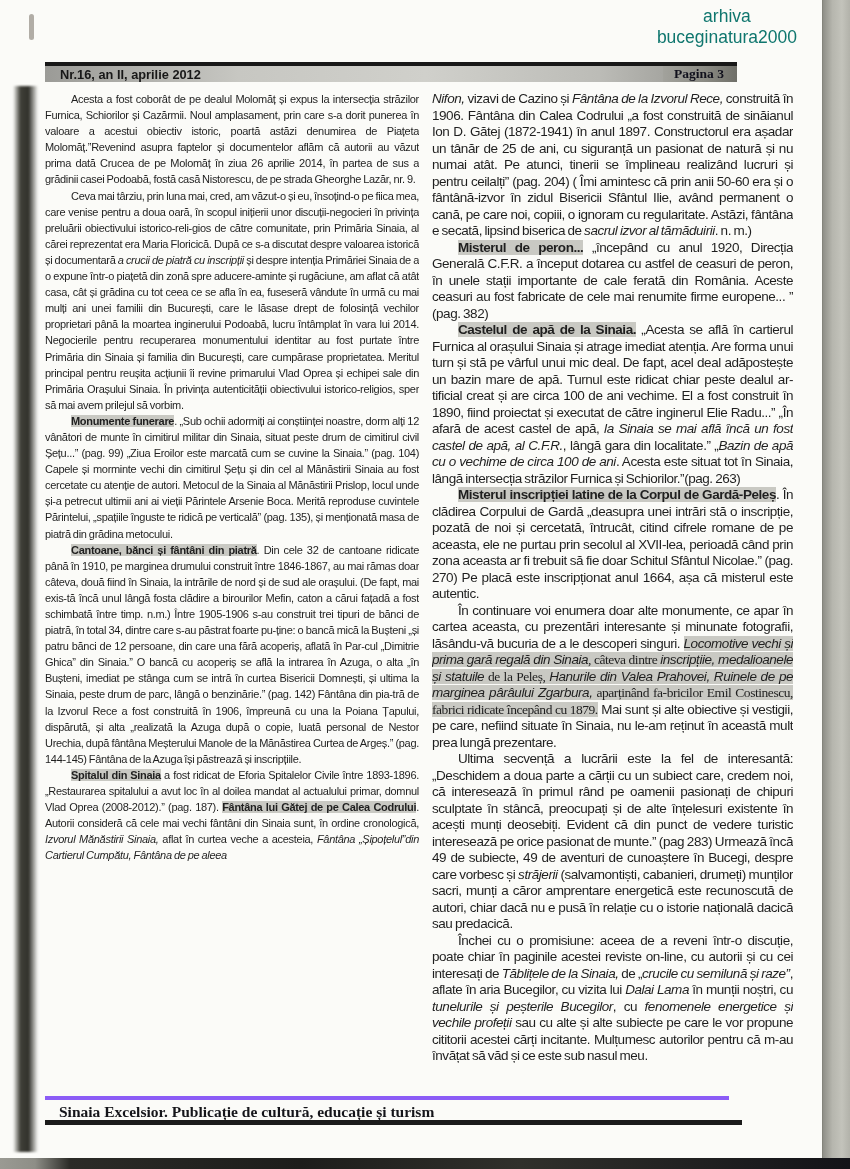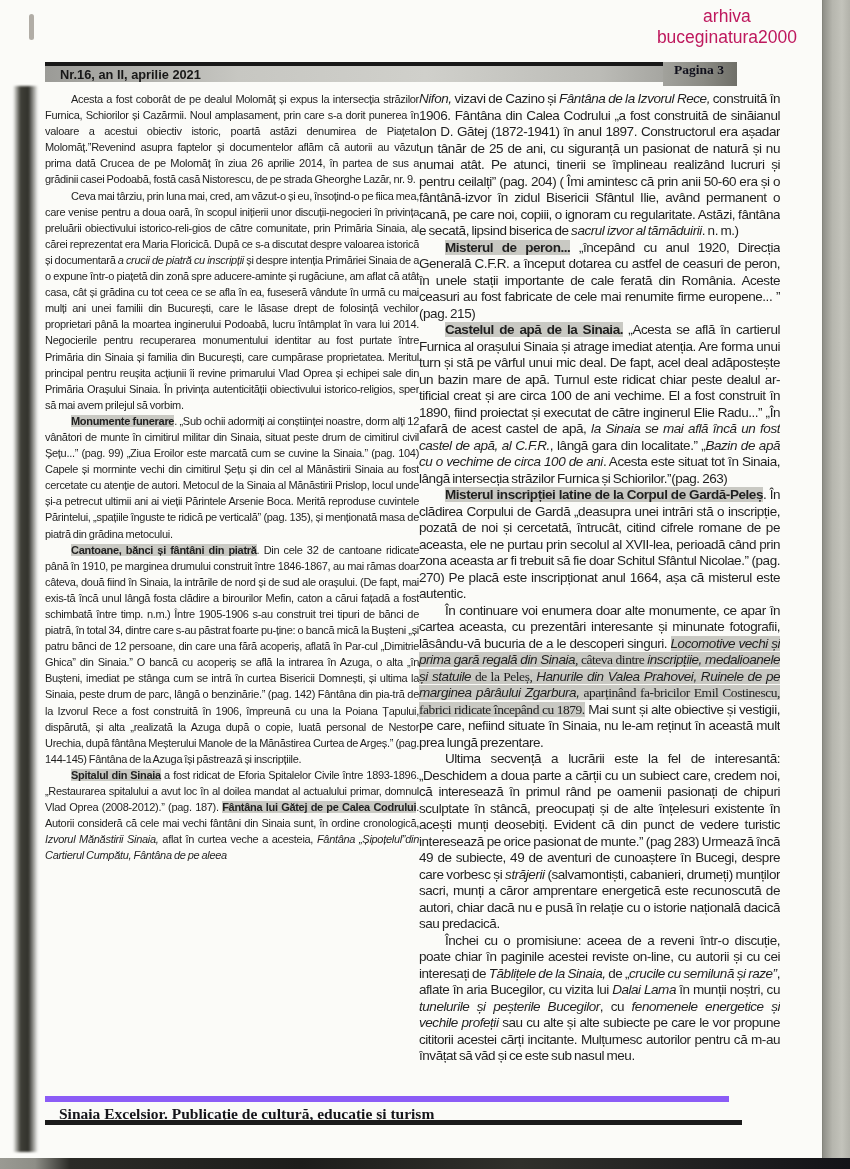--- a/index.html
+++ b/index.html
@@ -15,82 +15,82 @@
     border-left:1px solid #84847c;}
   .left-streak{position:absolute;left:13px;top:86px;width:25px;height:1066px;
     background:linear-gradient(90deg,rgba(60,60,54,0) 0,#3f3f38 30%,#32322c 62%,rgba(60,60,54,0) 100%);
     filter:blur(1.2px);}
   .bottom-band{position:absolute;left:0;bottom:0;width:850px;height:11px;
     background:linear-gradient(90deg,#9a9a93 0,#8e8e87 35px,#2b2b27 70px,#1d1d1b 300px,#30302b 520px,#131318 850px);}
   .speck{position:absolute;left:29px;top:14px;width:5px;height:26px;background:#a39f98;border-radius:3px;opacity:.85;}
 
   
   .archive{position:absolute;top:6px;right:53px;text-align:center;
-    font-size:17.5px;line-height:21px;color:#be185d;}
+    font-size:17.5px;line-height:21px;color:#0f766e;}
 
   
   .header-bar{position:absolute;top:62px;left:45px;width:692px;height:16px;
     border-top:4px solid #181818;display:flex;align-items:center;
     background:linear-gradient(90deg,#9b9b97 0,#c7c7c2 28%,#d0d0cb 55%,#bcbcb7 80%,#8d8d88 100%);}
   .issue{font-size:12.8px;font-weight:bold;color:#181818;padding-left:15px;letter-spacing:0;white-space:nowrap;}
-  .page-box{margin-left:auto;height:24px;line-height:16px;padding:0 13px 0 11px;
+  .page-box{margin-left:auto;height:16px;line-height:16px;padding:0 13px 0 11px;
     background:linear-gradient(90deg,#a2a29c 0,#8b8b84 55%,#6f6f68 100%);
     font-family:"Liberation Serif","DejaVu Serif",serif;font-weight:bold;font-size:13.5px;color:#10101c;}
 
   
   .body-wrap{position:absolute;top:91px;left:45px;width:748px;height:1008px;
     display:flex;overflow:hidden;}
   .col{text-align:justify;overflow:hidden;}
   .col p{margin:0;text-indent:26px;}
   .col-left{width:374px;font-size:11px;line-height:16.1px;letter-spacing:-0.3px;word-spacing:-0.6px;}
-  .col-right{width:361px;font-size:13.5px;line-height:16.5px;letter-spacing:-0.45px;word-spacing:-0.8px;}
+  .col-right{width:361px;margin-left:13px;font-size:13.5px;line-height:16.5px;letter-spacing:-0.45px;word-spacing:-0.8px;}
   .col-right p.noindent{text-indent:0;}
   .s-h{font-weight:bold;background:var(--highlight,#c9c9c3);}
   .s-i{font-style:italic;}
   .s-ih{font-style:italic;background:var(--highlight,#c9c9c3);}
   .s-nh{background:var(--highlight,#c9c9c3);font-family:Liberation Serif, serif;}
 
   
   .footer-bar{position:absolute;top:1096px;left:45px;width:684px;height:23px;
     background:linear-gradient(90deg,#daudad8 0,#d8d8d3 0,#c6c6c1 55%,#b7b7b2 100%);
-    border-top:6px solid #8b5cf6;
+    border-top:4px solid #8b5cf6;
     font-family:"Liberation Serif","DejaVu Serif",serif;font-weight:bold;
     font-size:15.5px;line-height:23px;color:#15151a;padding-left:14px;box-sizing:border-box;
     white-space:nowrap;}
   .footer-rule{position:absolute;top:1120px;left:45px;width:697px;height:5px;background:#1b1b1b;}
 </style>
 </head>
 <body>
 
 <div class="right-band"></div>
 <div class="left-streak"></div>
 <div class="bottom-band"></div>
 <div class="speck"></div>
 
 <div class="archive">
   <div>arhiva</div>
   <div>buceginatura2000</div>
 </div>
 
 <div class="header-bar">
-  <span class="issue">Nr.16, an II, aprilie 2021</span>
+  <span class="issue">Nr.16, an II, aprilie 2012</span>
   <span class="page-box">Pagina 3</span>
 </div>
 
 <div class="body-wrap">
   <div class="col col-left">
       <p><span>Acesta a fost coborât de pe dealul Molomăț și expus la intersecția străzilor Furnica, Schiorilor și Cazărmii. Noul amplasament, prin care s-a dorit punerea în valoare a acestui obiectiv istoric, poartă astăzi denumirea de Piațeta Molomăț.”Revenind asupra faptelor și documentelor aflăm că autorii au văzut prima dată Crucea de pe Molomăț în ziua 26 aprilie 2014, în partea de sus a grădinii casei Podoabă, fostă casă Nistorescu, de pe strada Gheorghe Lazăr, nr. 9.</span></p>
       <p><span>Ceva mai târziu, prin luna mai, cred, am văzut-o și eu, însoțind-o pe fiica mea, care venise pentru a doua oară, în scopul inițierii unor discuții-negocieri în privința preluării obiectivului istorico-reli-gios de către comunitate, prin Primăria Sinaia, al cărei reprezentat era Maria Floricică. După ce s-a discutat despre valoarea istorică și documentară </span><span class="s-i">a crucii de piatră cu inscripții</span><span> și despre intenția Primăriei Sinaia de a o expune într-o piațetă din zonă spre aducere-aminte și rugăciune, am aflat că atât casa, cât și grădina cu tot ceea ce se afla în ea, fuseseră vândute în urmă cu mai mulți ani unei familii din București, care le lăsase drept de folosință vechilor proprietari până la moartea inginerului Podoabă, lucru întâmplat în vara lui 2014. Negocierile pentru recuperarea monumentului identitar au fost purtate între Primăria din Sinaia și familia din București, care cumpărase proprietatea. Meritul principal pentru reușita acțiunii îi revine primarului Vlad Oprea și echipei sale din Primăria Orașului Sinaia. În privința autenticității obiectivului istorico-religios, sper să mai avem prilejul să vorbim.</span></p>
       <p><span class="s-h">Monumente funerare</span><span>. „Sub ochii adormiți ai conștiinței noastre, dorm alți 12 vânători de munte în cimitirul militar din Sinaia, situat peste drum de cimitirul civil Șețu...” (pag. 99) „Ziua Eroilor este marcată cum se cuvine la Sinaia.” (pag. 104) Capele și morminte vechi din cimitirul Șețu și din cel al Mănăstirii Sinaia au fost cercetate cu atenție de autori. Metocul de la Sinaia al Mănăstirii Prislop, locul unde și-a petrecut ultimii ani ai vieții Părintele Arsenie Boca. Merită reproduse cuvintele Părintelui, „spațiile înguste te ridică pe verticală” (pag. 135), și menționată masa de piatră din grădina metocului.</span></p>
       <p><span class="s-h">Cantoane, bănci și fântâni din piatră</span><span>. Din cele 32 de cantoane ridicate până în 1910, pe marginea drumului construit între 1846-1867, au mai rămas doar câteva, două fiind în Sinaia, la intrările de nord și de sud ale orașului. (De fapt, mai exis-tă încă unul lângă fosta clădire a birourilor Mefin, caton a cărui fațadă a fost schimbată între timp. n.m.) Între 1905-1906 s-au construit trei tipuri de bănci de piatră, în total 34, dintre care s-au păstrat foarte pu-ține: o bancă mică la Bușteni „și patru bănci de 12 persoane, din care una fără acoperiș, aflată în Par-cul „Dimitrie Ghica” din Sinaia.” O bancă cu acoperiș se află la intrarea în Azuga, o alta „în Bușteni, imediat pe stânga cum se intră în curtea Bisericii Domnești, și ultima la Sinaia, peste drum de parc, lângă o benzinărie.” (pag. 142) Fântâna din pia-tră de la Izvorul Rece a fost construită în 1906, împreună cu una la Poiana Țapului, dispărută, și alta „realizată la Azuga după o copie, luată personal de Nestor Urechia, după fântâna Meșterului Manole de la Mănăstirea Curtea de Argeș.” (pag. 144-145) Fântâna de la Azuga își păstrează și inscripțiile.</span></p>
       <p><span class="s-h">Spitalul din Sinaia</span><span> a fost ridicat de Eforia Spitalelor Civile între 1893-1896. „Restaurarea spitalului a avut loc în al doilea mandat al actualului primar, domnul Vlad Oprea (2008-2012).” (pag. 187). </span><span class="s-h">Fântâna lui Gătej de pe Calea Codrului</span><span>. Autorii consideră că cele mai vechi fântâni din Sinaia sunt, în ordine cronologică, </span><span class="s-i">Izvorul Mănăstirii Sinaia,</span><span> aflat în curtea veche a acesteia, </span><span class="s-i">Fântâna „Șipoțelul”din Cartierul Cumpătu, Fântâna de pe aleea</span></p>
     </div>
   <div class="col col-right">
       <p class="noindent"><span class="s-i">Nifon,</span><span> vizavi de Cazino și </span><span class="s-i">Fântâna de la Izvorul Rece,</span><span> construită în 1906. Fântâna din Calea Codrului „a fost construită de sinăianul Ion D. Gătej (1872-1941) în anul 1897. Constructorul era așadar un tânăr de 25 de ani, cu siguranță un pasionat de natură și nu numai atât. Pe atunci, tinerii se împlineau realizând lucruri și pentru ceilalți” (pag. 204) ( Îmi amintesc că prin anii 50-60 era și o fântână-izvor în zidul Bisericii Sfântul Ilie, având permanent o cană, pe care noi, copiii, o ignoram cu regularitate. Astăzi, fântâna e secată, lipsind biserica de </span><span class="s-i">sacrul izvor al tămăduirii</span><span>. n. m.)</span></p>
-      <p><span class="s-h">Misterul de peron...</span><span> „începând cu anul 1920, Direcția Generală C.F.R. a început dotarea cu astfel de ceasuri de peron, în unele stații importante de cale ferată din România. Aceste ceasuri au fost fabricate de cele mai renumite firme europene... ” (pag. 215)</span></p>
+      <p><span class="s-h">Misterul de peron...</span><span> „începând cu anul 1920, Direcția Generală C.F.R. a început dotarea cu astfel de ceasuri de peron, în unele stații importante de cale ferată din România. Aceste ceasuri au fost fabricate de cele mai renumite firme europene... ” (pag. 382)</span></p>
       <p><span class="s-h">Castelul de apă de la Sinaia.</span><span> „Acesta se află în cartierul Furnica al orașului Sinaia și atrage imediat atenția. Are forma unui turn și stă pe vârful unui mic deal. De fapt, acel deal adăpostește un bazin mare de apă. Turnul este ridicat chiar peste dealul ar-tificial creat și are circa 100 de ani vechime. El a fost construit în 1890, fiind proiectat și executat de către inginerul Elie Radu...” „În afară de acest castel de apă, </span><span class="s-i">la Sinaia se mai află încă un fost castel de apă, al C.F.R.</span><span>, lângă gara din localitate.” „</span><span class="s-i">Bazin de apă cu o vechime de circa 100 de ani</span><span>. Acesta este situat tot în Sinaia, lângă intersecția străzilor Furnica și Schiorilor.”(pag. 263)</span></p>
       <p><span class="s-h">Misterul inscripției latine de la Corpul de Gardă-Peleș</span><span>. În clădirea Corpului de Gardă „deasupra unei intrări stă o inscripție, pozată de noi și cercetată, întrucât, citind cifrele romane de pe aceasta, ele ne purtau prin secolul al XVII-lea, perioadă când prin zona aceasta ar fi trebuit să fie doar Schitul Sfântul Nicolae.” (pag. 270) Pe placă este inscripționat anul 1664, așa că misterul este autentic.</span></p>
       <p><span>În continuare voi enumera doar alte monumente, ce apar în cartea aceasta, cu prezentări interesante și minunate fotografii, lăsându-vă bucuria de a le descoperi singuri. </span><span class="s-ih">Locomotive vechi și prima gară regală din Sinaia</span><span class="s-nh">, câteva dintre </span><span class="s-ih">inscripțiie, medalioanele și statuile</span><span class="s-nh"> de la Peleș, </span><span class="s-ih">Hanurile din Valea Prahovei, Ruinele de pe marginea pârâului Zgarbura,</span><span class="s-nh"> aparținând fa-bricilor Emil Costinescu, fabrici ridicate începând cu 1879.</span><span> Mai sunt și alte obiective și vestigii, pe care, nefiind situate în Sinaia, nu le-am reținut în această mult prea lungă prezentare.</span></p>
       <p><span>Ultima secvență a lucrării este la fel de interesantă: „Deschidem a doua parte a cărții cu un subiect care, credem noi, că interesează în primul rând pe oamenii pasionați de chipuri sculptate în stâncă, preocupați și de alte înțelesuri existente în acești munți deosebiți. Evident că din punct de vedere turistic interesează pe orice pasionat de munte.” (pag 283) Urmează încă 49 de subiecte, 49 de aventuri de cunoaștere în Bucegi, despre care vorbesc și </span><span class="s-i">străjerii</span><span> (salvamontiști, cabanieri, drumeți) munților sacri, munți a căror amprentare energetică este recunoscută de autori, chiar dacă nu e pusă în relație cu o istorie națională dacică sau predacică.</span></p>
       <p><span>Închei cu o promisiune: aceea de a reveni într-o discuție, poate chiar în paginile acestei reviste on-line, cu autorii și cu cei interesați de </span><span class="s-i">Tăblițele de la Sinaia,</span><span> de „</span><span class="s-i">crucile cu semilună și raze”</span><span>, aflate în aria Bucegilor, cu vizita lui </span><span class="s-i">Dalai Lama</span><span> în munții noștri, cu </span><span class="s-i">tunelurile și peșterile Bucegilor</span><span>, cu </span><span class="s-i">fenomenele energetice și vechile profeții</span><span> sau cu alte și alte subiecte pe care le vor propune cititorii acestei cărți incitante. Mulțumesc autorilor pentru că m-au învățat să văd și ce este sub nasul meu.</span></p>
     </div>
 </div>
 
 <div class="footer-bar">
   <span>Sinaia Excelsior. Publicație de cultură, educație și turism</span>

